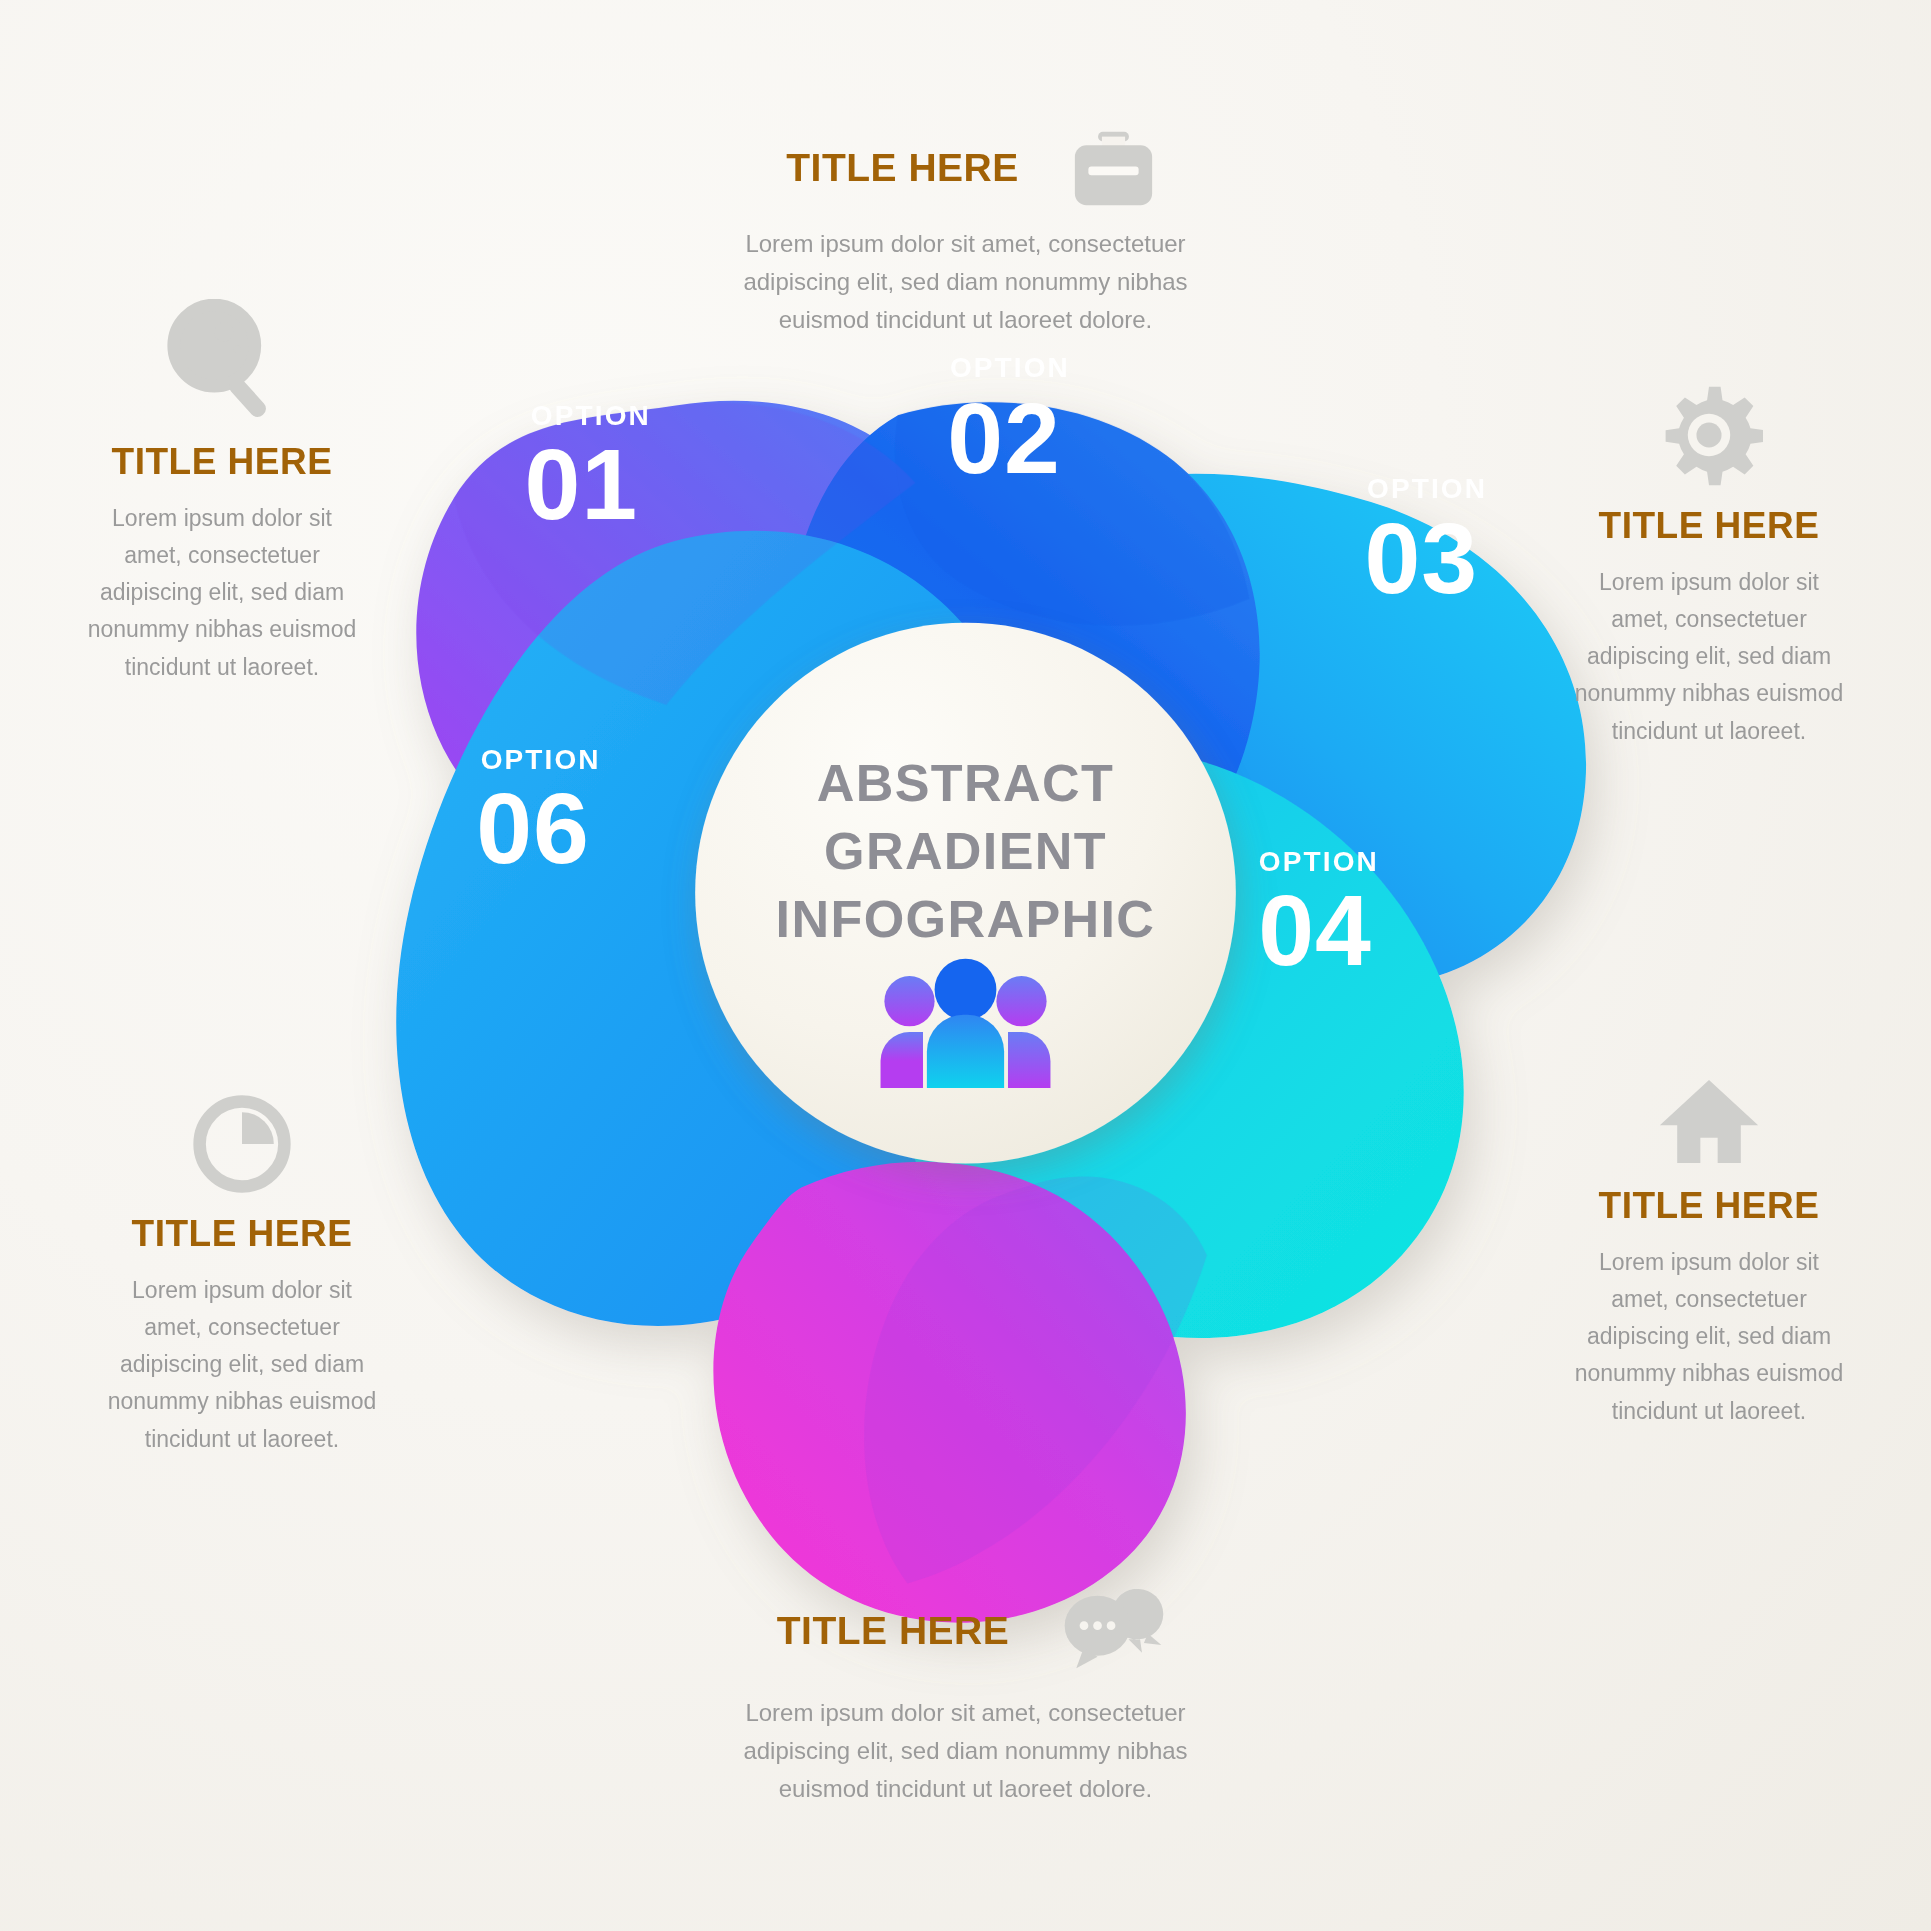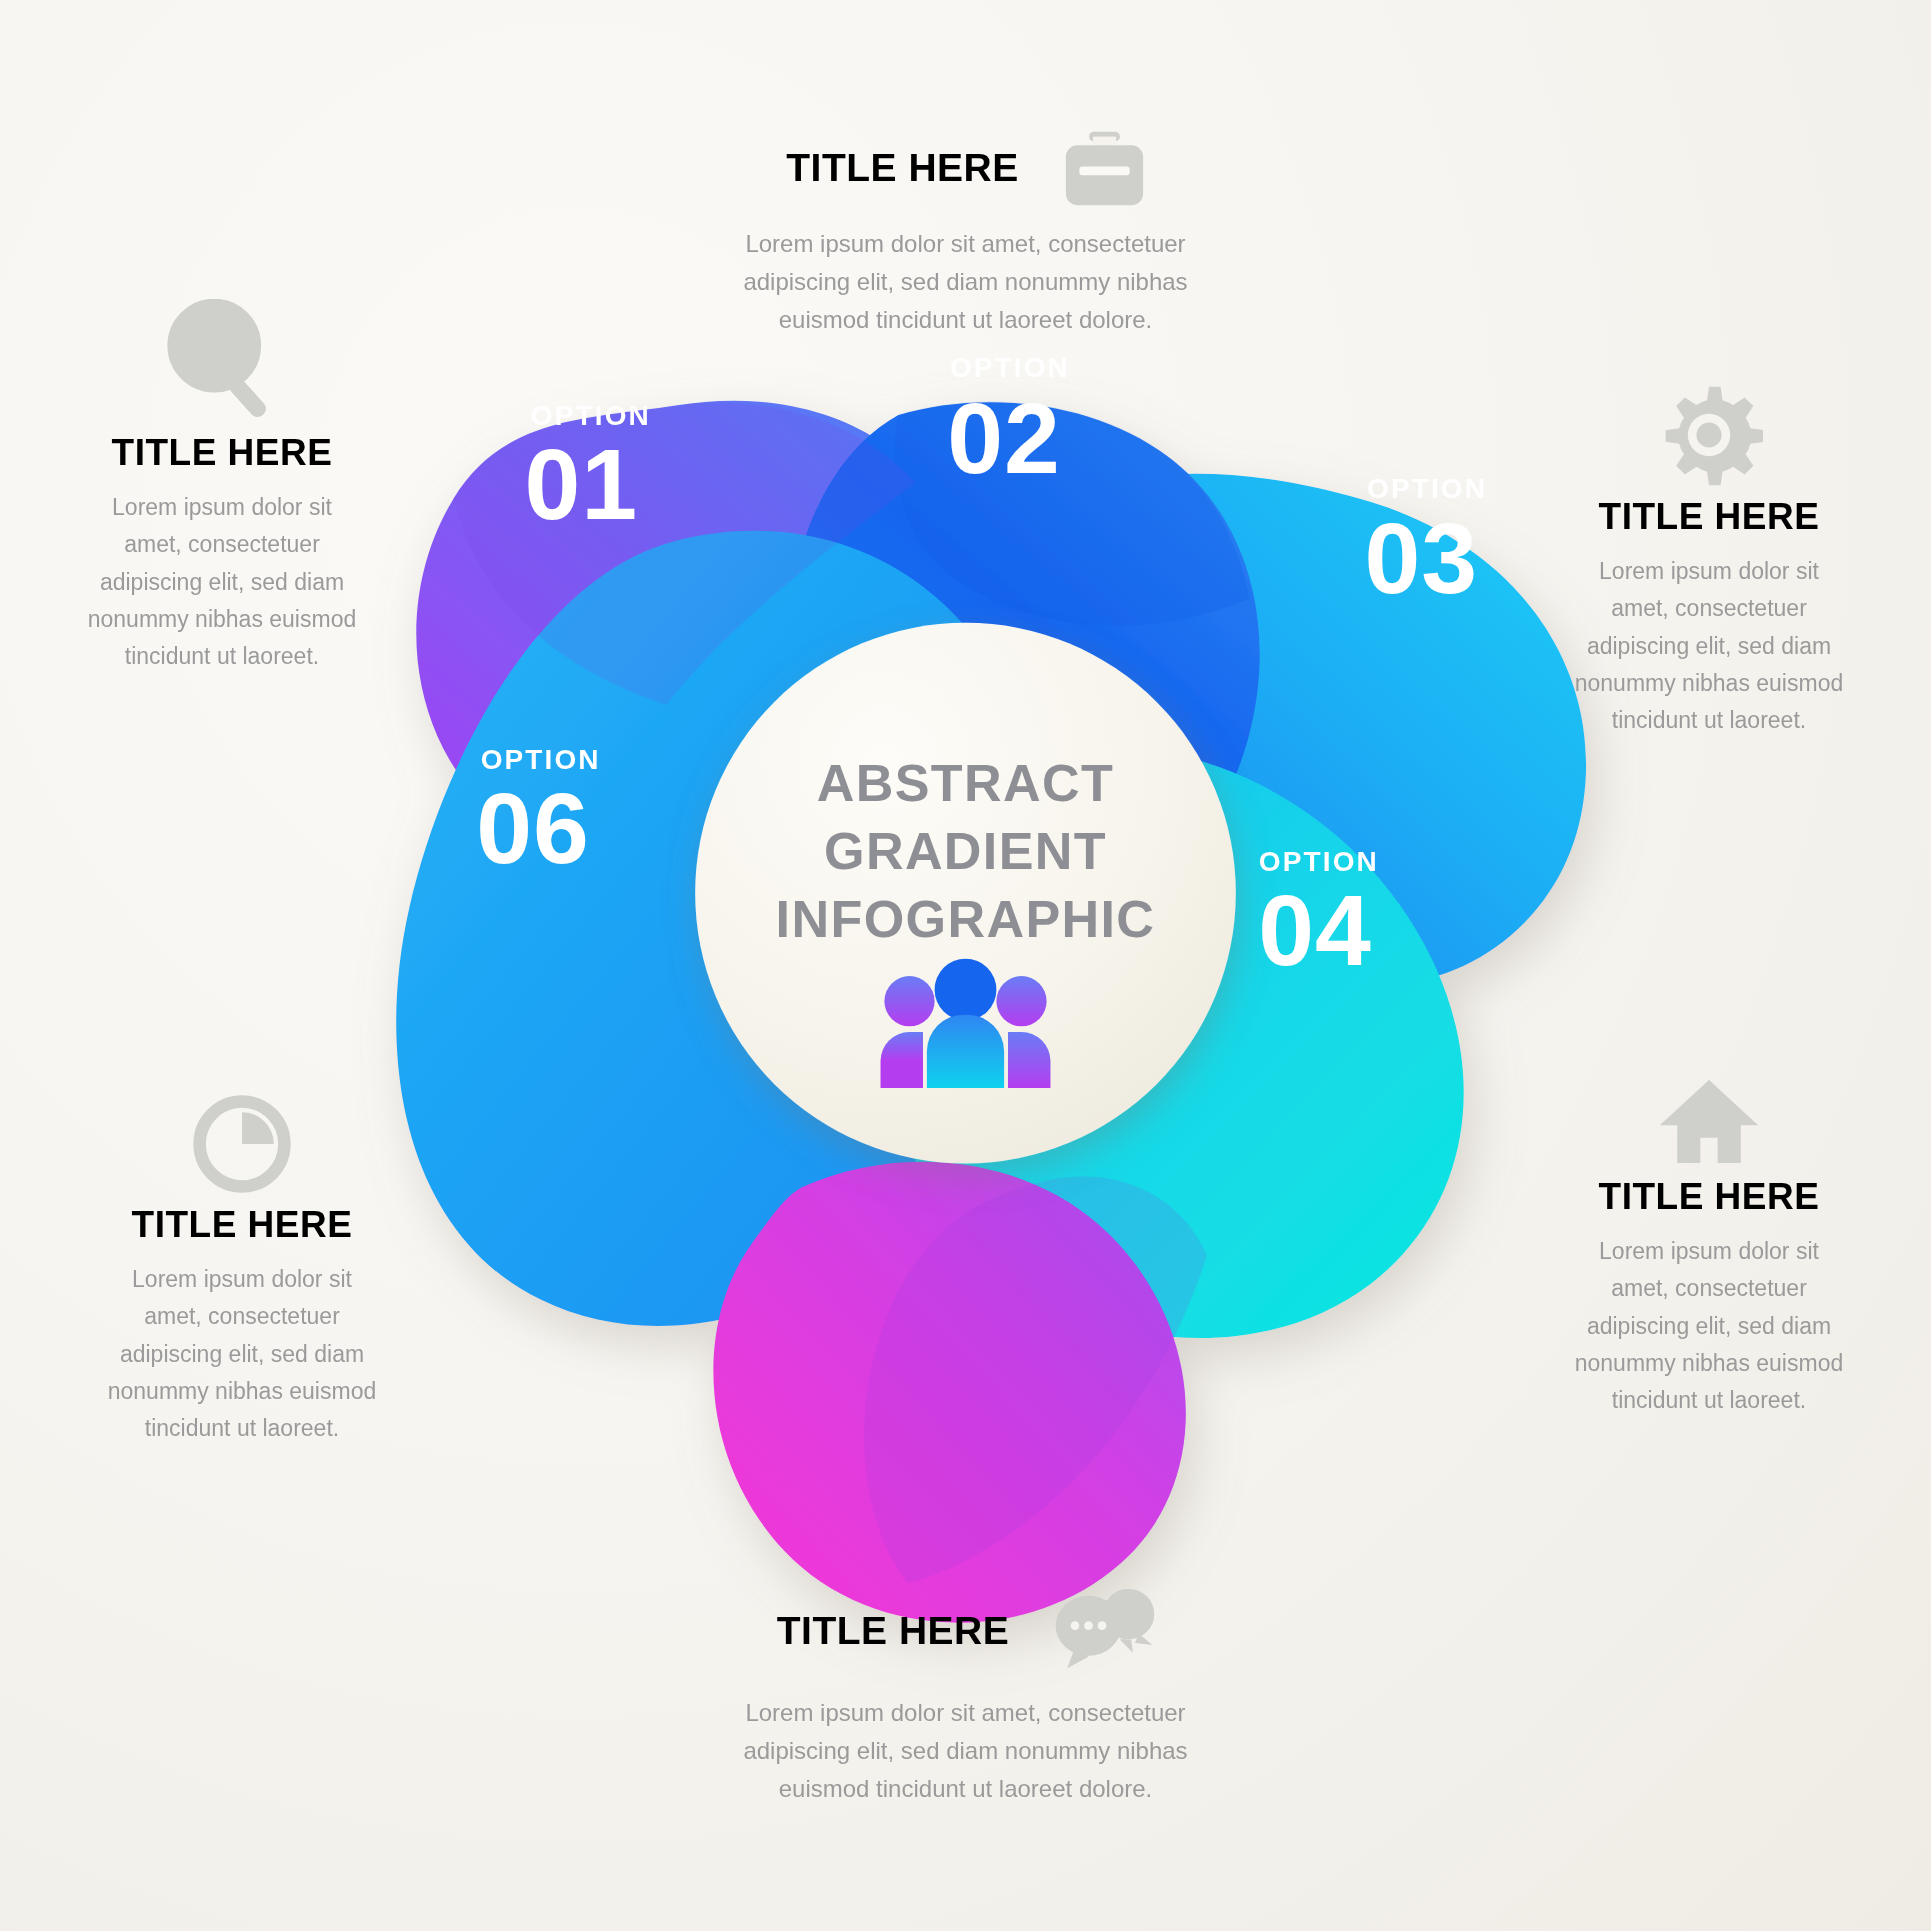--- a/index.html
+++ b/index.html
@@ -10,23 +10,23 @@
     font-family:"Liberation Sans", sans-serif;
     overflow:hidden;
     position:relative;
   }
   .stage{position:absolute;inset:0;}
 
   
   .info{position:absolute;}
   .info .ttl{
     font-weight:bold;
-    color:#000000;
+    color:#a16207;
     letter-spacing:0.5px;
-    margin:8px;
+    margin:17px;
   }
   .info .body{
     color:#9a9a9a;
     font-weight:400;
     margin:4px;
   }
   .info-center{text-align:center;}
   .info-center .ttl{font-size:37px;line-height:1.1;}
   .info-center .body{font-size:23px;line-height:1.62;margin-top:15.4px;}
   .info-wide .ttl{font-size:39px;line-height:1.1;}

